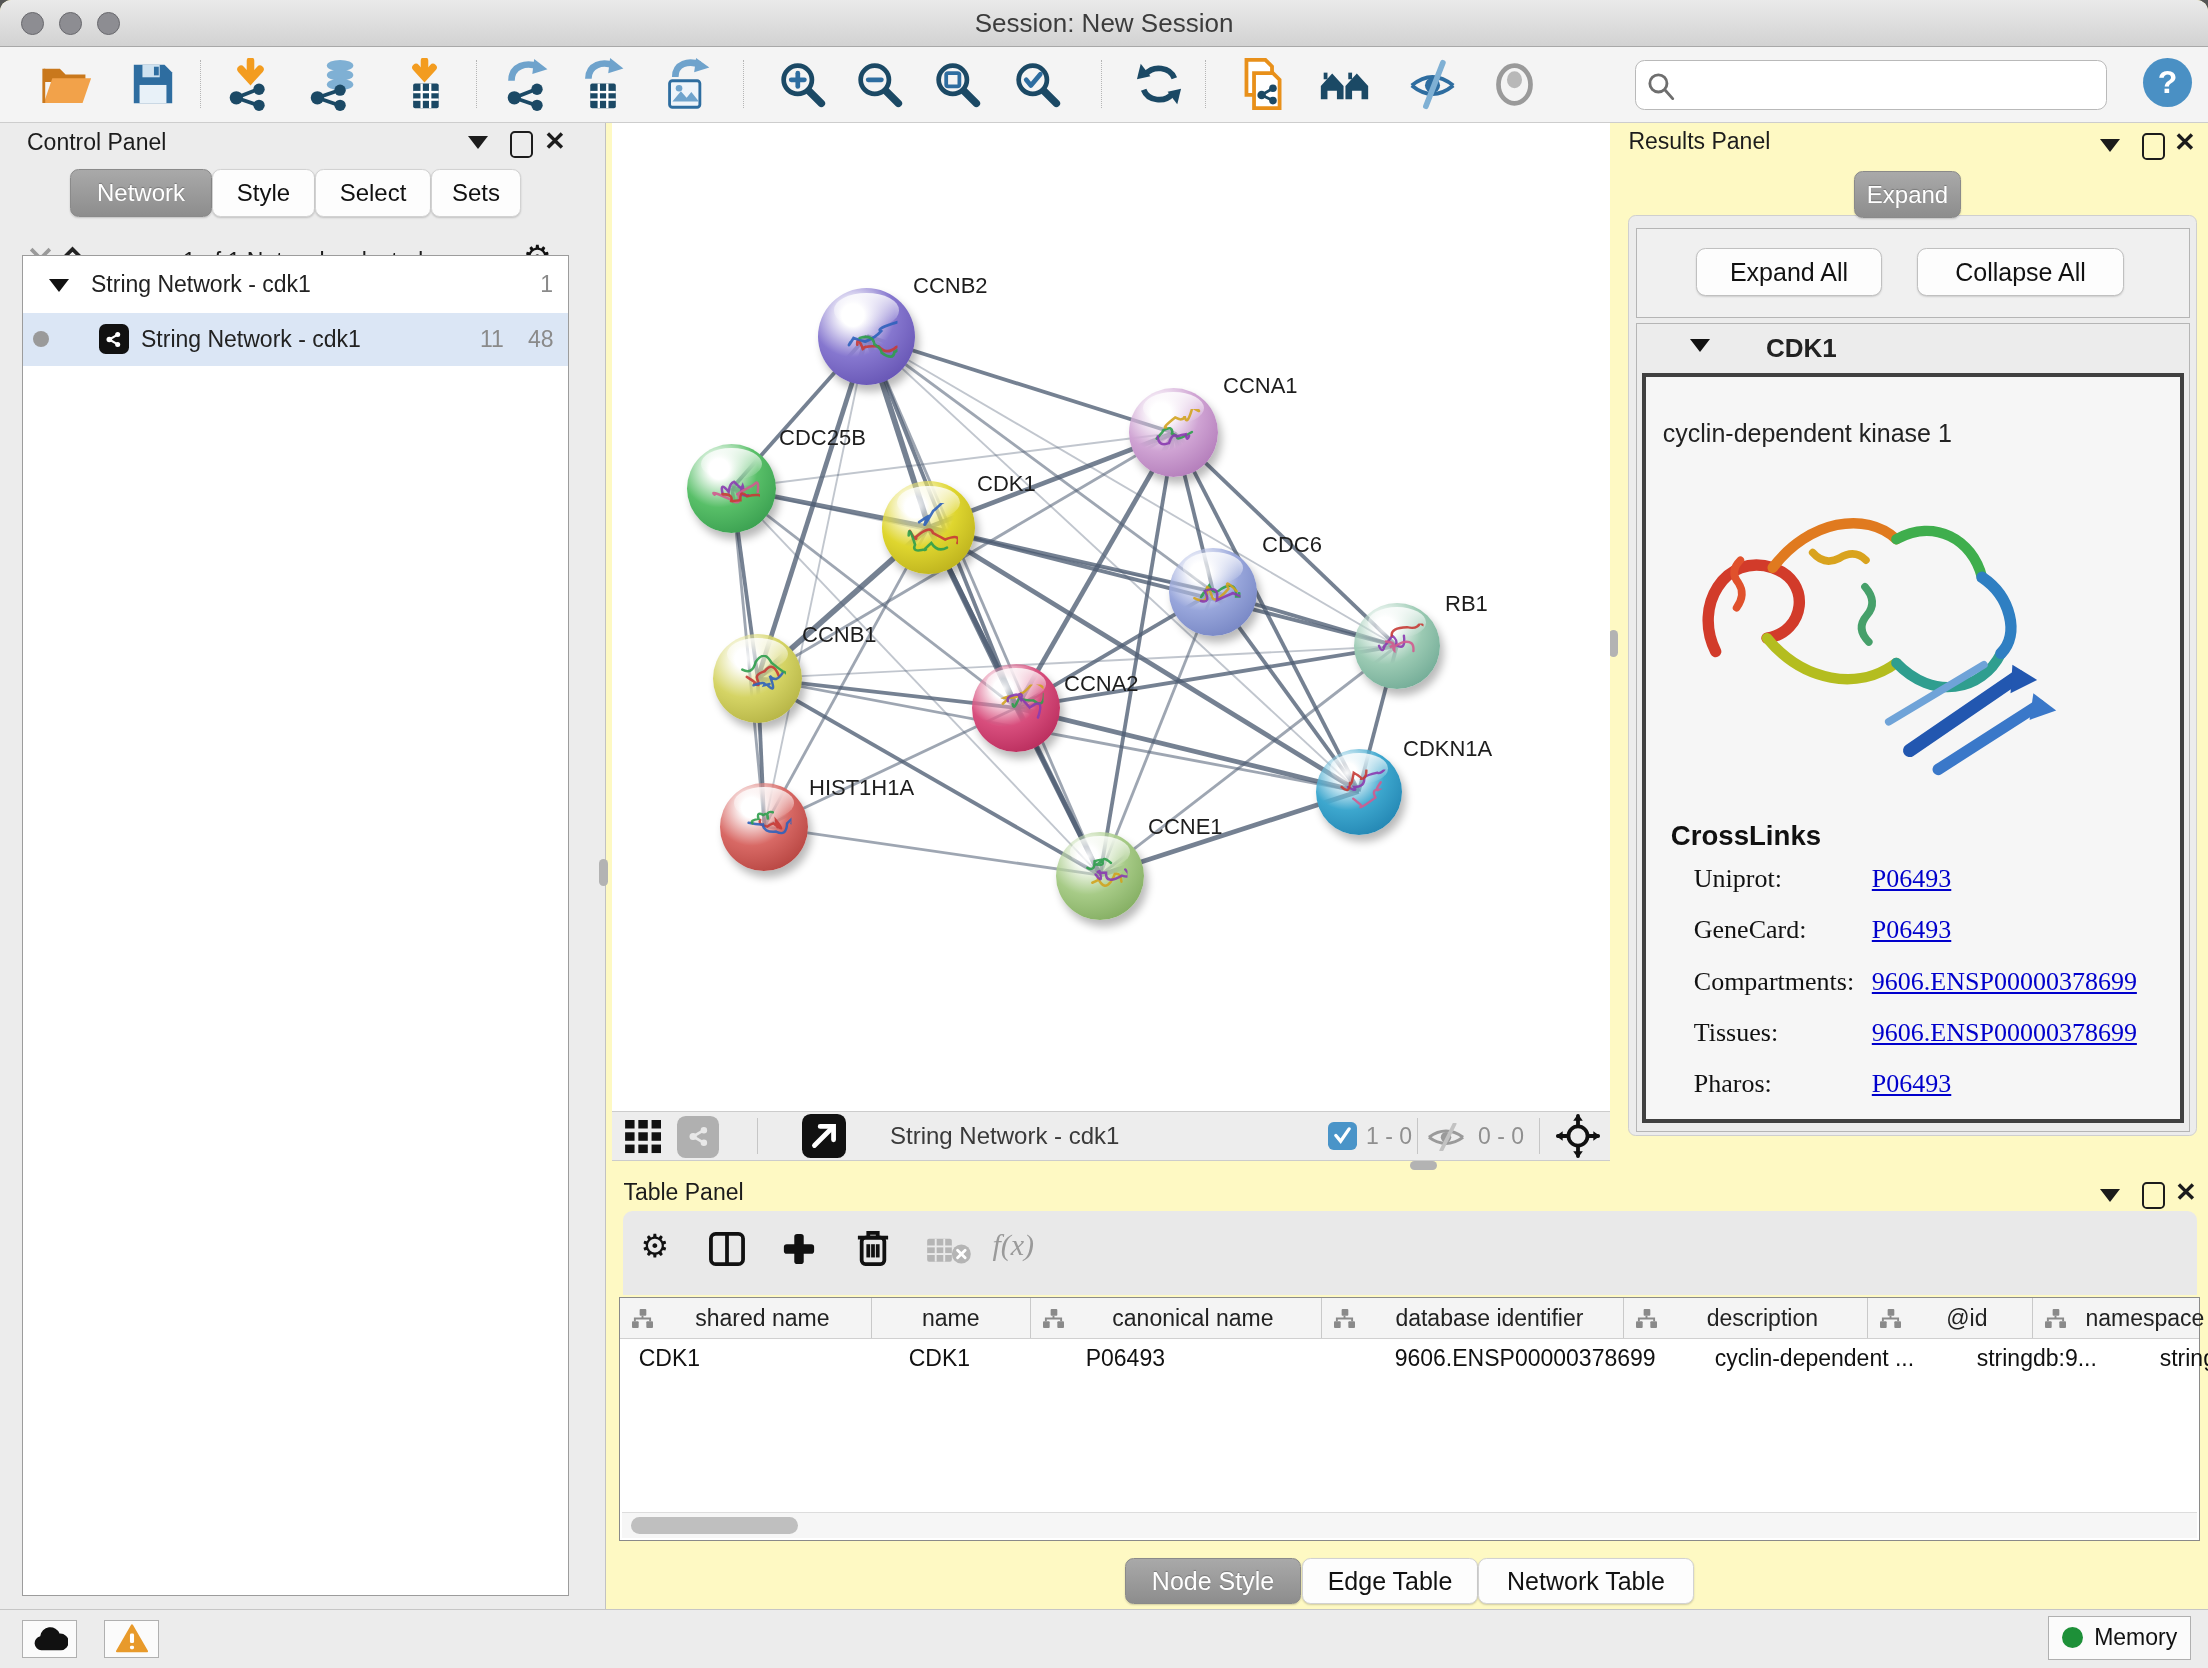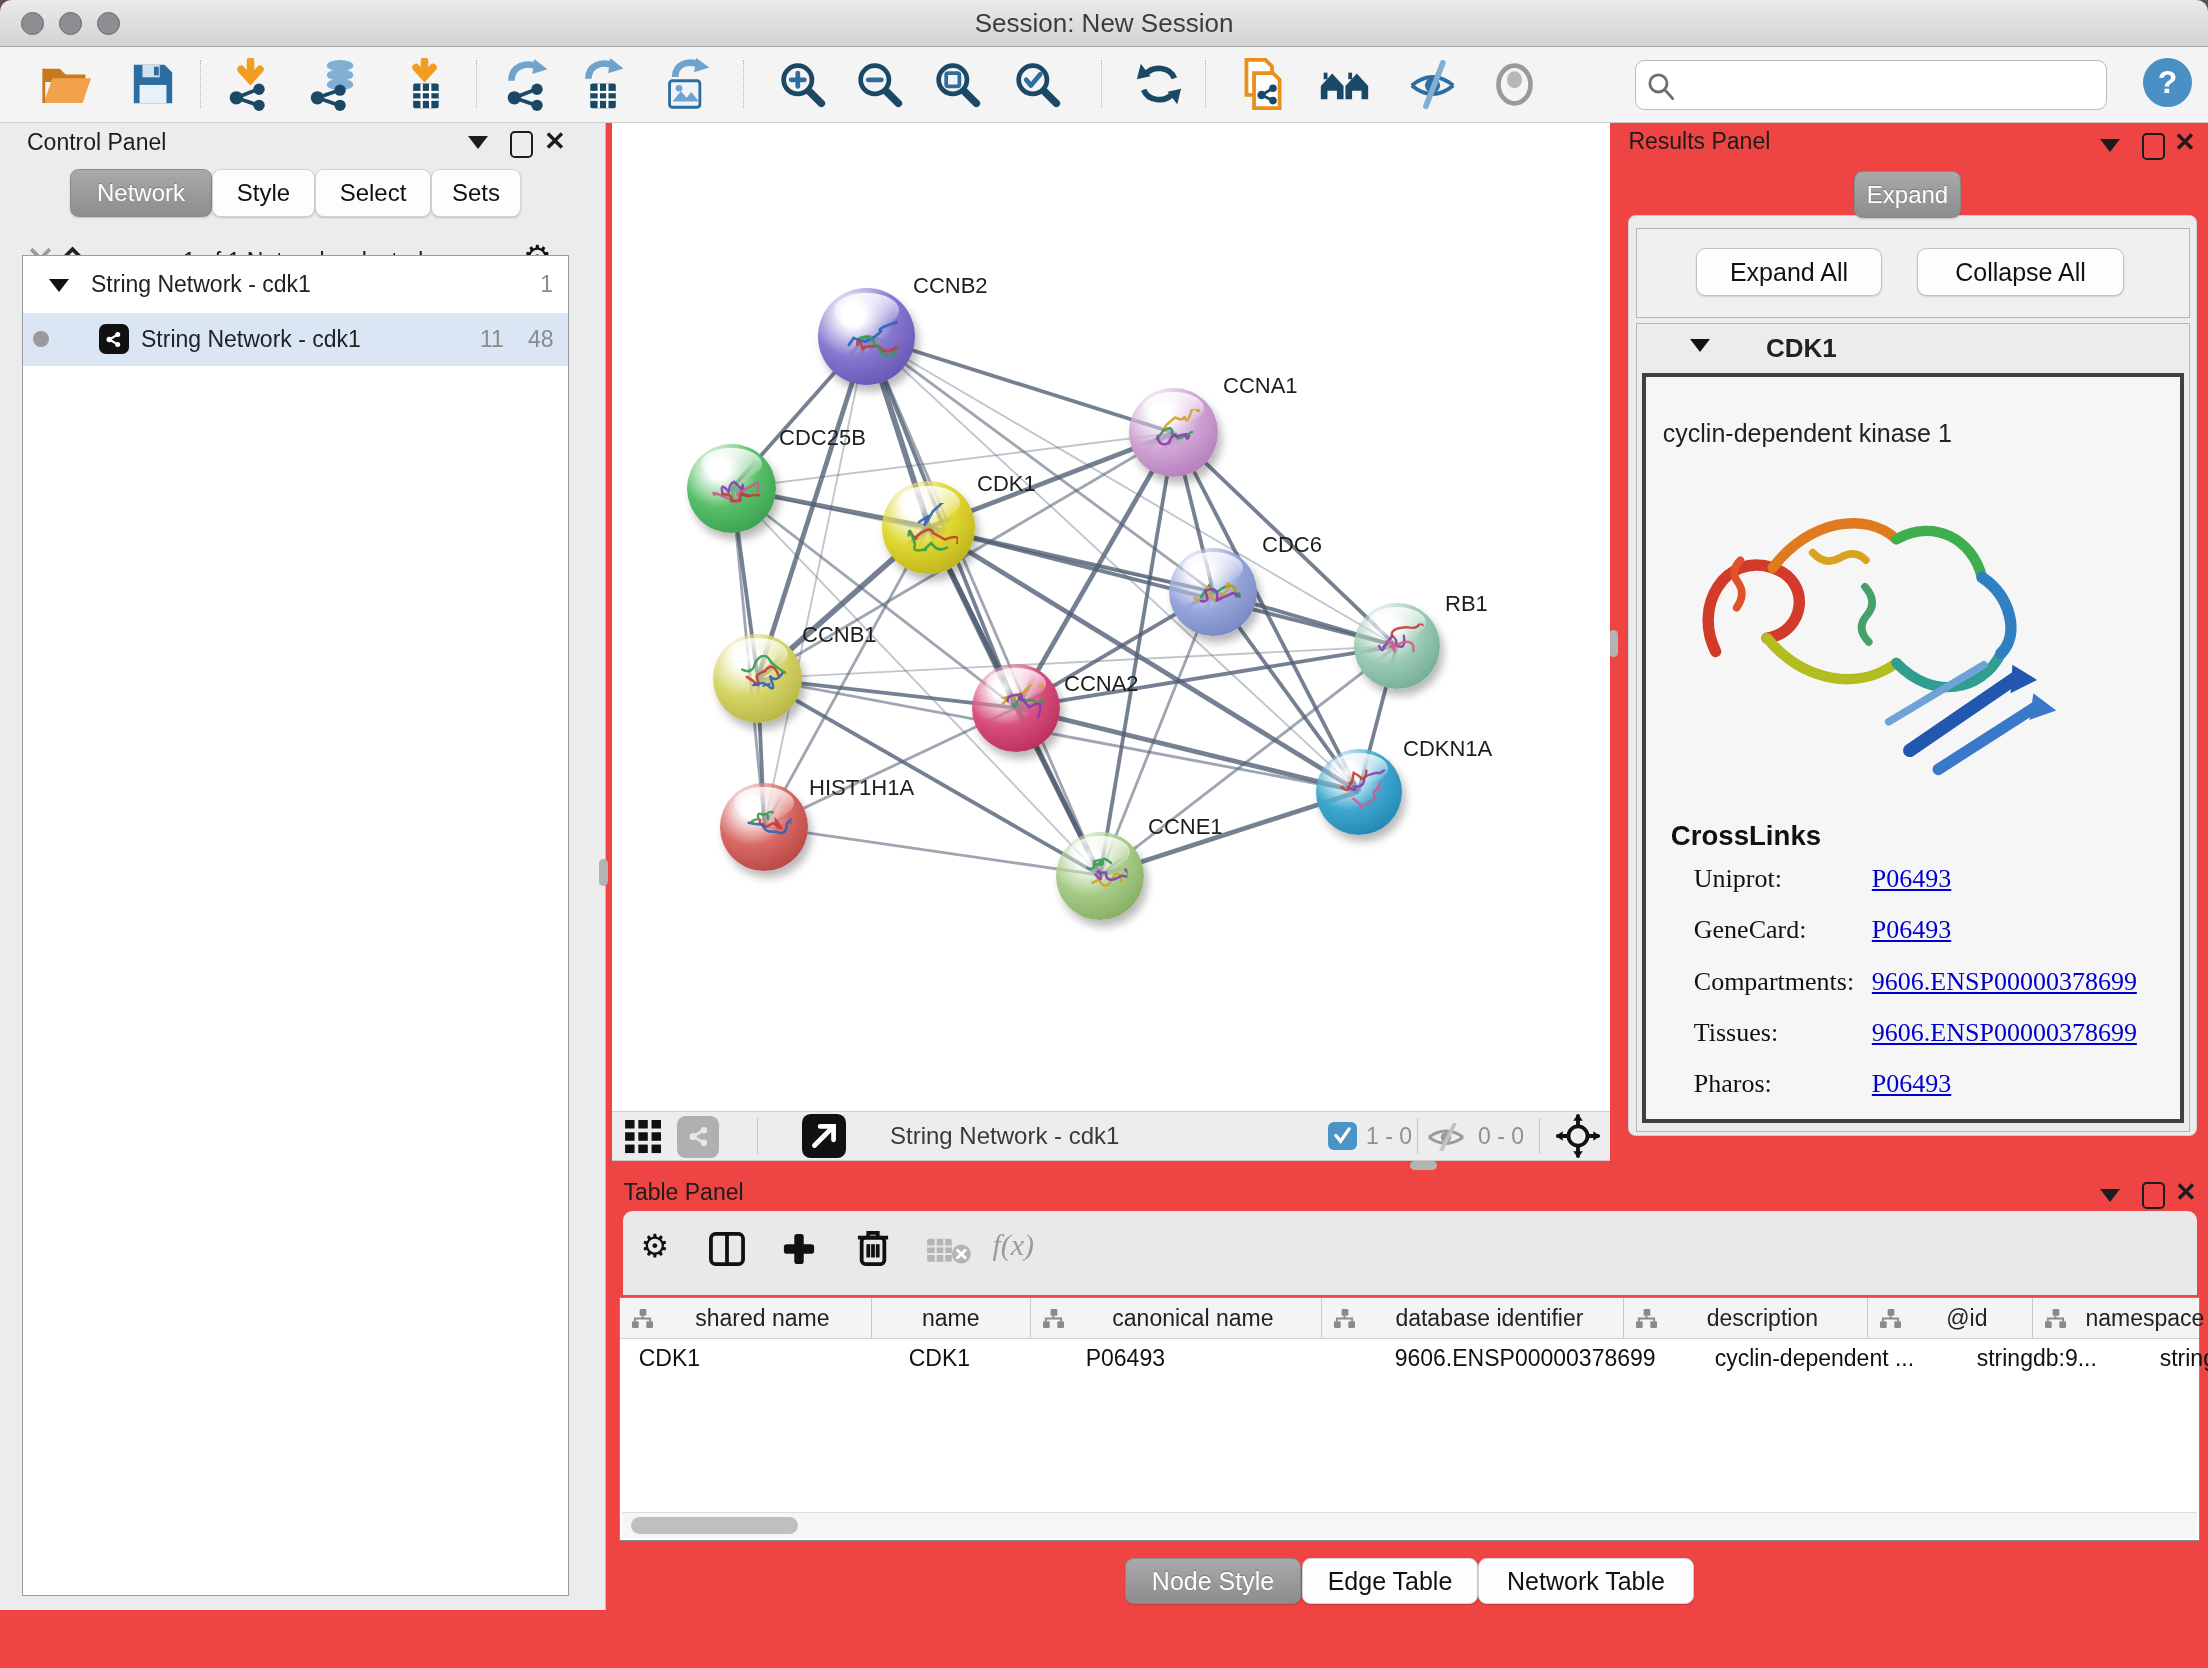--- a/index.html
+++ b/index.html
@@ -1,16 +1,16 @@
 <!DOCTYPE html>
 <html style="font-size:15px"><head>
 <meta charset="utf-8">
 <style>
   html,body{margin:0;padding:0;background:#555;}
-  .app{position:relative;width:2208px;height:1668px;background:#ef4444;overflow:hidden;
+  .app{position:relative;width:2208px;height:1668px;background:#fef9c3;overflow:hidden;
        font-family:"Liberation Sans",sans-serif;color:#222;border-radius:11.4px 11.4px 0 0;}
   
   .titlebar{position:absolute;left:0;top:0;width:2208px;height:46px;
             background:linear-gradient(#eaeaea,#d2d2d2);border-bottom:1px solid #a8a8a8;border-radius:11.4px 11.4px 0 0;}
   .tl{position:absolute;top:12.4px;width:21px;height:21px;border-radius:50%;background:#8d8d92;border:1px solid #68686d;}
   .wintitle{position:absolute;left:0;right:0;top:7.6px;text-align:center;font-size:26px;color:#3c3c3c;}
   
   .toolbar{position:absolute;left:0;top:47px;width:2208px;height:75px;background:#f4f4f4;border-bottom:1px solid #cdcdcd;}
   .tbtn{position:absolute;top:9.5px;width:53px;height:55px;background:none;border:none;padding:0;
         display:flex;align-items:center;justify-content:center;cursor:pointer;}
@@ -812,15 +812,33 @@
         <span>Node Style</span>
       </div>
     <div class="btab" style="left:690px;width:174px">
         <span>Edge Table</span>
       </div>
     <div class="btab" style="left:866px;width:214px">
         <span>Network Table</span>
       </div>
   </div>
 
+  <div class="statusbar">
+    <button class="sbtn" style="left:22px">
+      <svg width="36" height="27" viewBox="0 0 46 34">
+        <path d="M37 32 H12 a9 9 0 0 1-1.5-17.8 13 13 0 0 1 25-3.4 A8 8 0 0 1 37 32z" fill="#111"></path>
+      </svg>
+    </button>
+    <button class="sbtn" style="left:104px">
+      <svg width="34" height="30" viewBox="0 0 48 44">
+        <path d="M24 2 L46 40 H2 Z" fill="#e89a2b" stroke="#e89a2b" stroke-width="3" stroke-linejoin="round"></path>
+        <rect x="21" y="14" width="6" height="14" rx="2" fill="#fff"></rect>
+          <rect x="21" y="32" width="6" height="5" rx="2" fill="#fff"></rect>
+      </svg>
+    </button>
+    <button class="membtn">
+      <span class="memdot" id="memdot" style="background: rgb(29, 144, 56);"></span>
+      <span>Memory</span>
+    </button>
+  </div>
 
 </div>
 
 
 </body></html>

